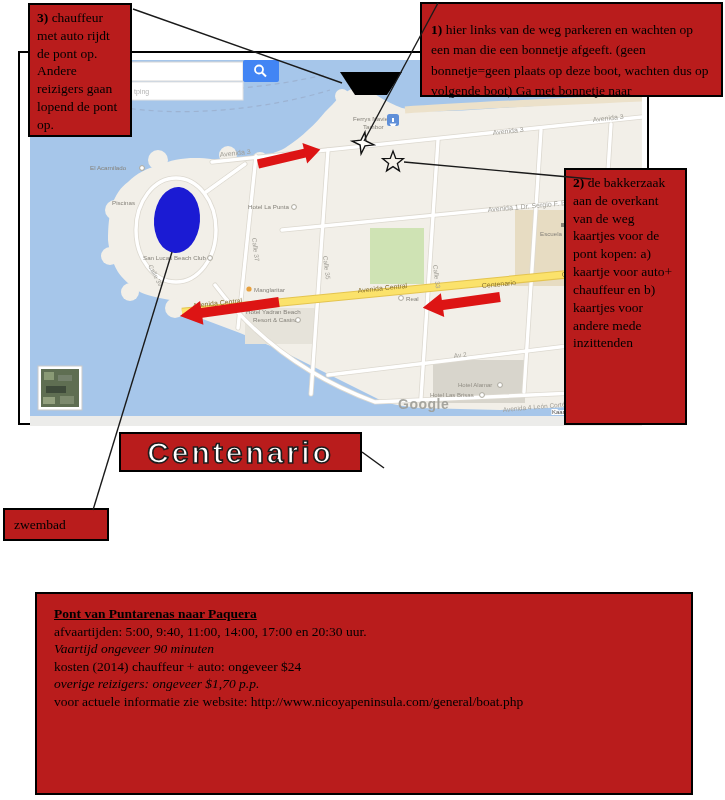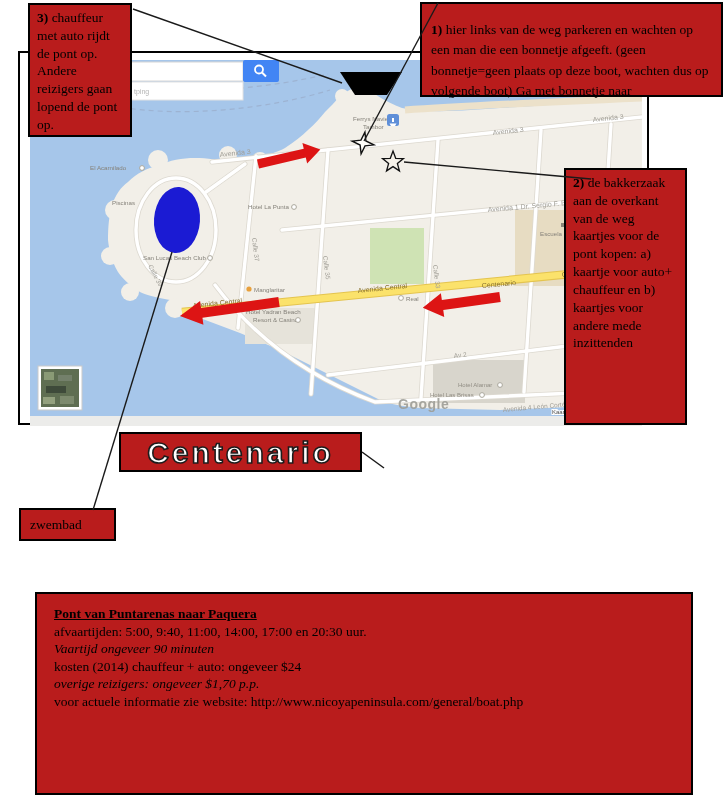--- a/index.html
+++ b/index.html
@@ -10,21 +10,21 @@
   #frame{position:absolute;left:18px;top:51px;width:631px;height:374px;
          border:2px solid #000;background:#fff;z-index:1;box-sizing:border-box;}
   #mapSvg{position:absolute;left:10px;top:7px;display:block;}
 
   
   .box{position:absolute;background:#b91c1c;border:2px solid #000;box-sizing:border-box;
        font-size:13.5px;z-index:20;}
   #box3{left:28px;top:3px;width:104px;height:134px;padding:4px 7px;line-height:1.32;}
   #box1{left:420px;top:2px;width:303px;height:95px;padding:16px 9px;line-height:1.5;}
   #box2{left:564px;top:168px;width:123px;height:257px;padding:4px 7px;line-height:1.32;}
-  #zwembadBox{left:19px;top:508px;width:97px;height:33px;padding:7px 4px 0 9px;}
+  #zwembadBox{left:3px;top:508px;width:106px;height:33px;padding:7px 4px 0 9px;}
   #puntarenasBox{left:119px;top:432px;width:243px;height:40px;text-align:center;z-index:20;}
   .outline-text{font-family:"Liberation Sans",sans-serif;font-weight:bold;font-size:30px;
        line-height:37px;letter-spacing:3px;color:#fff;
        -webkit-text-stroke:1.6px #1c1c1c;text-stroke:1.6px #1c1c1c;}
 
   
   #infoBox{left:35px;top:592px;width:658px;height:203px;padding:11px 17px;line-height:1.3;}
   #infoBox p{margin:0;}
   .mb16{margin-bottom:16px;}
   .mb14{margin-bottom:14px;}

